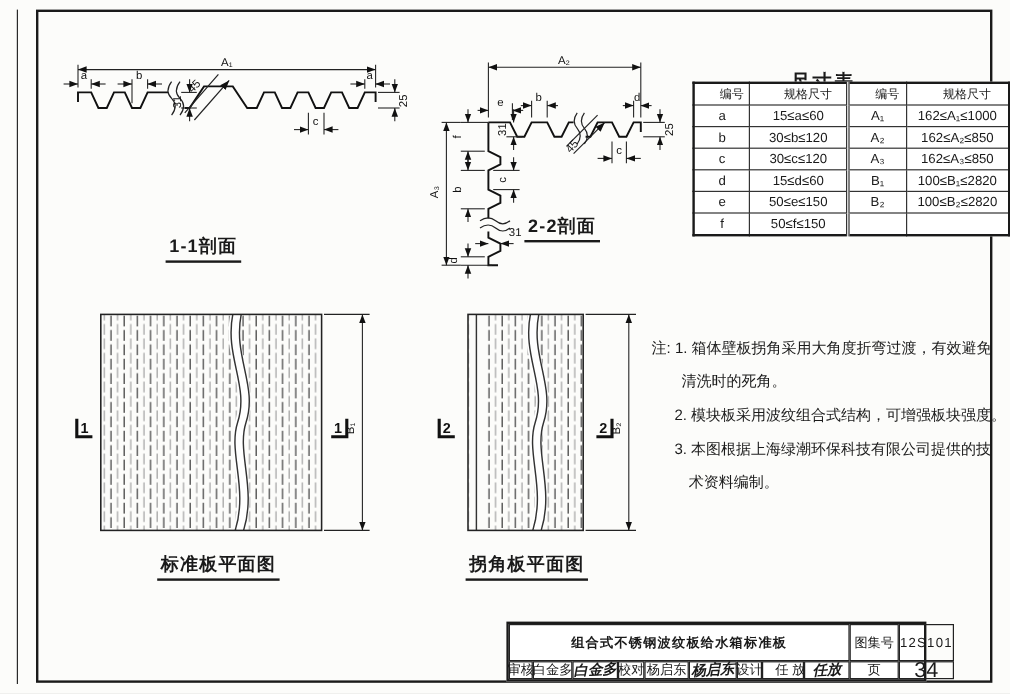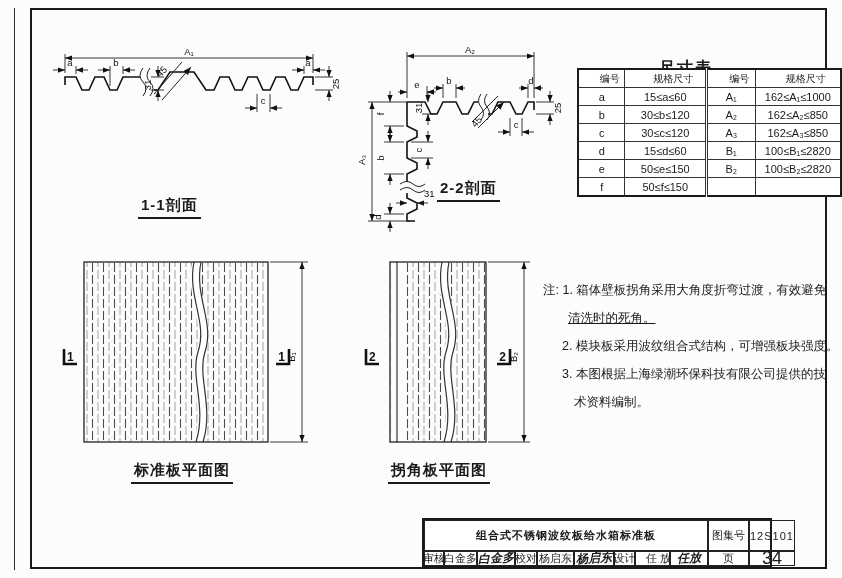--- a/index.html
+++ b/index.html
@@ -23,21 +23,21 @@
     border:2px solid #1a1a1a;background:#fff;}
   table.size th,table.size td{
     border:1px solid #333;font-size:11px;text-align:center;height:17px;
     padding:0 2px;font-weight:normal;white-space:nowrap;}
   table.size th{font-size:10px;padding-left:18px;}
   table.size .c1{width:30px;} table.size .c2{width:76px;}
   table.size .c3{width:32px;border-left:3px double #333;} table.size .c4{width:76px;}
   
   .notes{position:absolute;left:543px;top:276px;width:292px;font-size:12.5px;line-height:28px;}
   .notes div{white-space:nowrap;}
-  .nl1{padding-left:25px;text-decoration:underline;} .nl2{padding-left:19px;} .nl3{padding-left:19px;} .nl4{padding-left:31px;}
+  .nl1{padding-left:25px;} .nl2{padding-left:19px;} .nl3{padding-left:19px;} .nl4{padding-left:31px;}
   
   .tblock{position:absolute;left:422px;top:518px;width:350px;height:50px;
     border:2px solid #1a1a1a;box-sizing:border-box;background:#fff;
     display:grid;grid-template-rows:31px 15px;
     grid-template-columns:20px 33px 38px 22px 37px 40px 21px 35px 38px 41px auto;}
   .tblock .cell{border:1px solid #222;display:flex;align-items:center;justify-content:center;
     font-size:11px;white-space:nowrap;overflow:visible;}
   .tb-title{grid-row:1;grid-column:1/10;font-size:20px;font-weight:bold;letter-spacing:1px;}
   .tb-atlas-l{grid-row:1;grid-column:10;font-size:11px;}
   .tb-atlas-n{grid-row:1;grid-column:11;font-size:13px;letter-spacing:1px;}

